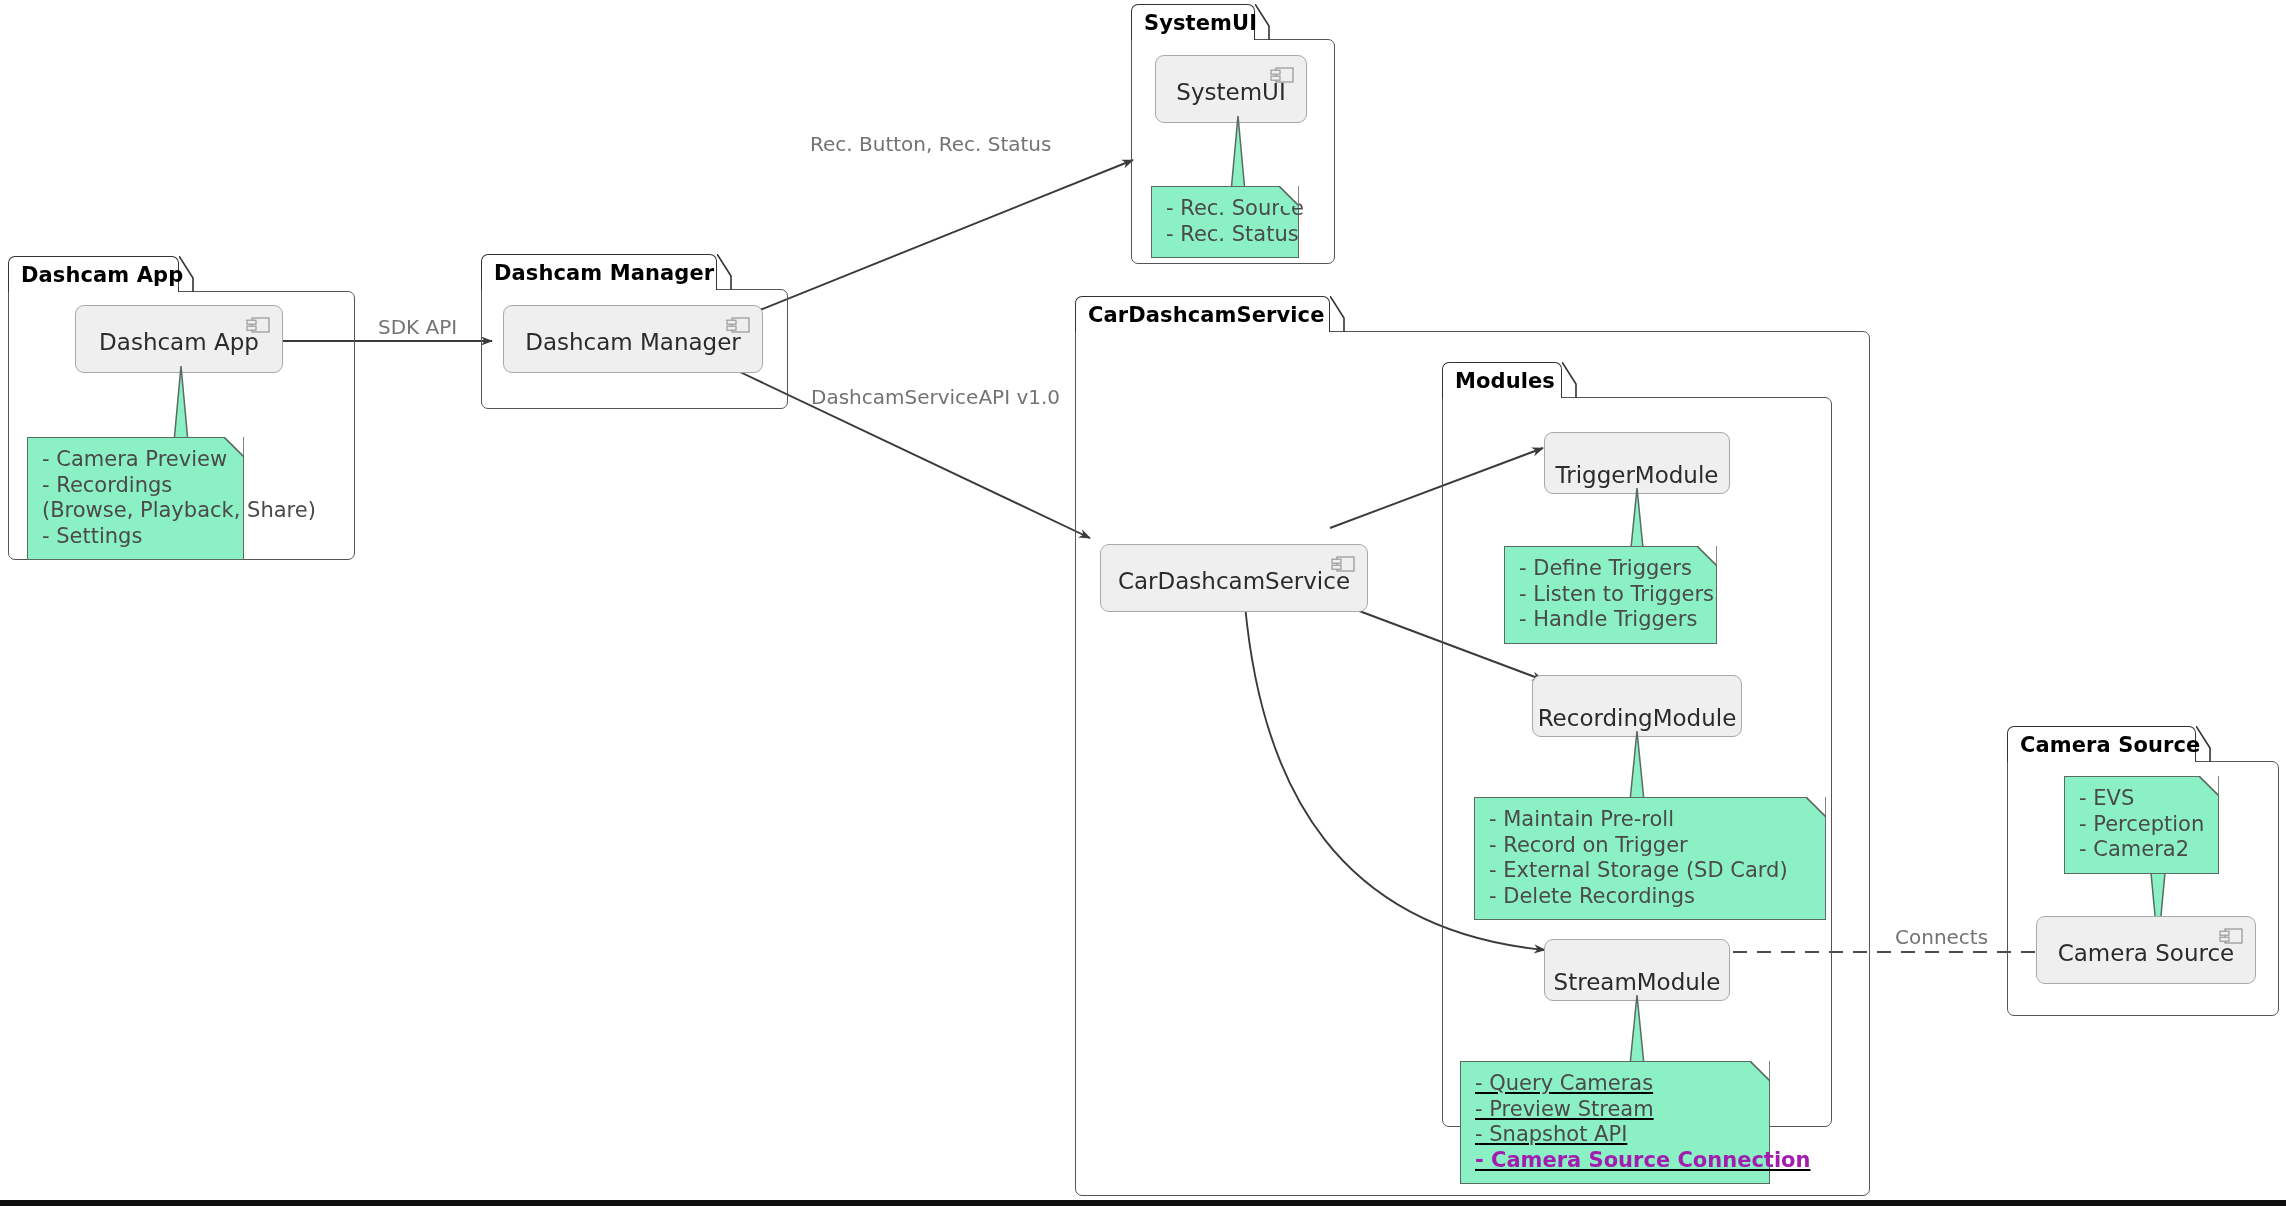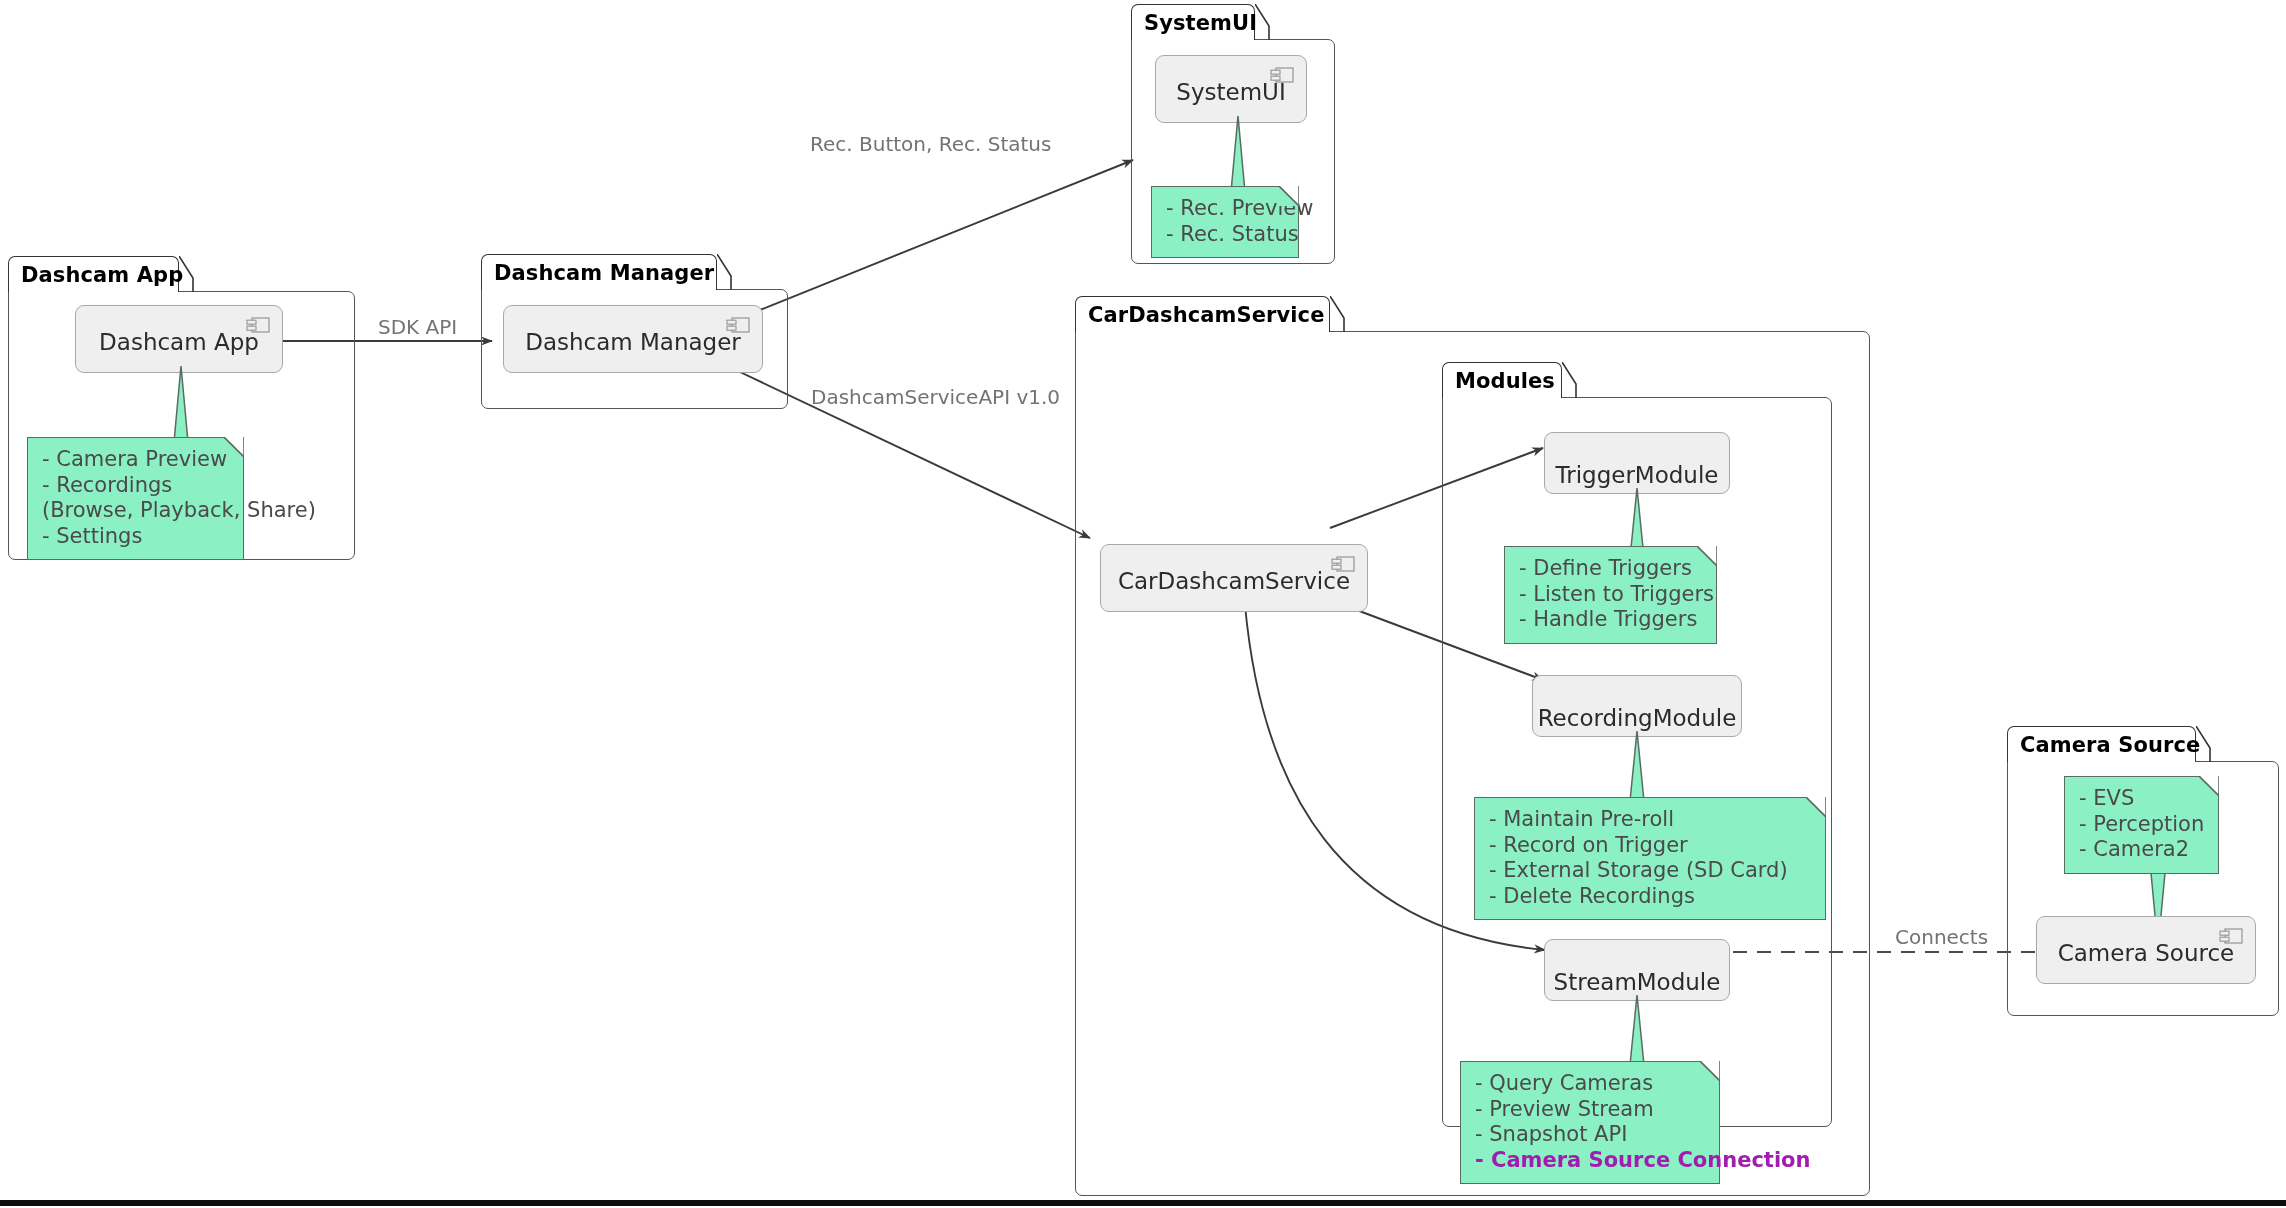--- a/index.html
+++ b/index.html
@@ -211,21 +211,21 @@
         <rect x="2" y="10.2" width="9" height="4" fill="#EFEFEF" stroke="#9a9a9a" stroke-width="1.2"></rect>
       </svg>
     </div>
 
     <svg class="note-stem" style="left:92px; top:112px; width:30px; height:78px;" viewBox="0 0 30 78">
       <path d="M15,0 L22,76 L8,76 Z" fill="#8BF0C4" stroke="#5a6b62" stroke-width="1.5"></path>
     </svg>
 
     <div class="note" style="left:20px; top:182px; width:148px;">
       <div class="note-inner">
-        <span class="note-line">- Rec. Preview</span>
+        <span class="note-line">- Rec. Source</span>
         <span class="note-line">- Rec. Status</span>
       </div>
       <svg class="note-fold" viewBox="0 0 20 20">
         <path d="M0,0 L20,20 L0,20 Z" fill="#8BF0C4" stroke="none" transform="translate(0,0)"></path>
         <path d="M20,20 L20,0 L0,0 Z" fill="#ffffff" stroke="none"></path>
         <path d="M0,0 L20,20" fill="none" stroke="#5a6b62" stroke-width="1.6"></path>
         <path d="M20,0 L20,20" fill="none" stroke="#5a6b62" stroke-width="1.6"></path>
       </svg>
     </div>
   </div>
@@ -363,21 +363,21 @@
           <path d="M20,0 L20,20" fill="none" stroke="#5a6b62" stroke-width="1.6"></path>
         </svg>
       </div>
 
       <div class="comp" style="left:102px; top:577px; width:186px; height:62px;">
         <span class="comp-label nopad">StreamModule</span>
       </div>
       <svg class="note-stem" style="left:180px; top:633px; width:30px; height:72px;" viewBox="0 0 30 72">
         <path d="M15,0 L22,70 L8,70 Z" fill="#8BF0C4" stroke="#5a6b62" stroke-width="1.5"></path>
       </svg>
-      <div class="note" style="left:18px; top:699px; width:260px;">
+      <div class="note" style="left:18px; top:699px; width:310px;text-decoration:underline;">
         <div class="note-inner">
           <span class="note-line">- Query Cameras</span>
           <span class="note-line">- Preview Stream</span>
           <span class="note-line">- Snapshot API</span>
           <span class="note-line bold">- Camera Source Connection</span>
         </div>
         <svg class="note-fold" viewBox="0 0 20 20">
           <path d="M20,20 L20,0 L0,0 Z" fill="#ffffff" stroke="none"></path>
           <path d="M0,0 L20,20" fill="none" stroke="#5a6b62" stroke-width="1.6"></path>
           <path d="M20,0 L20,20" fill="none" stroke="#5a6b62" stroke-width="1.6"></path>

